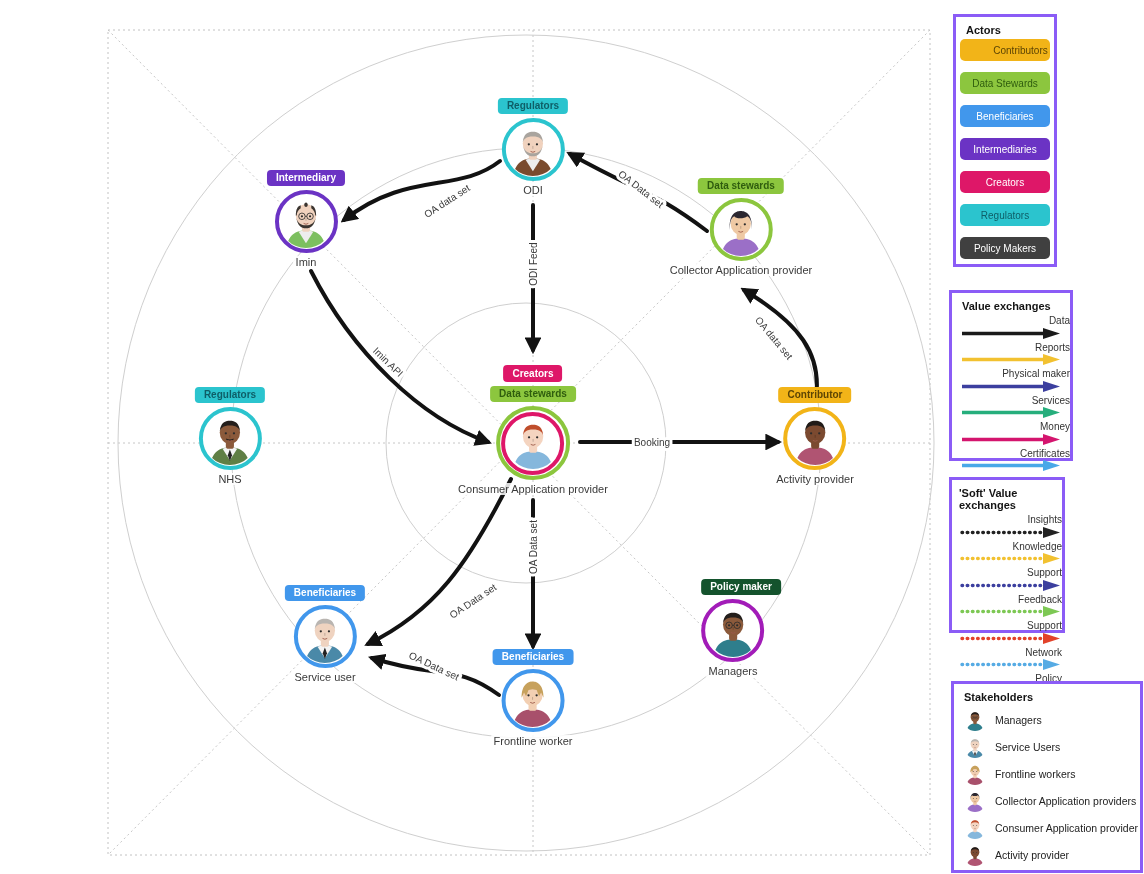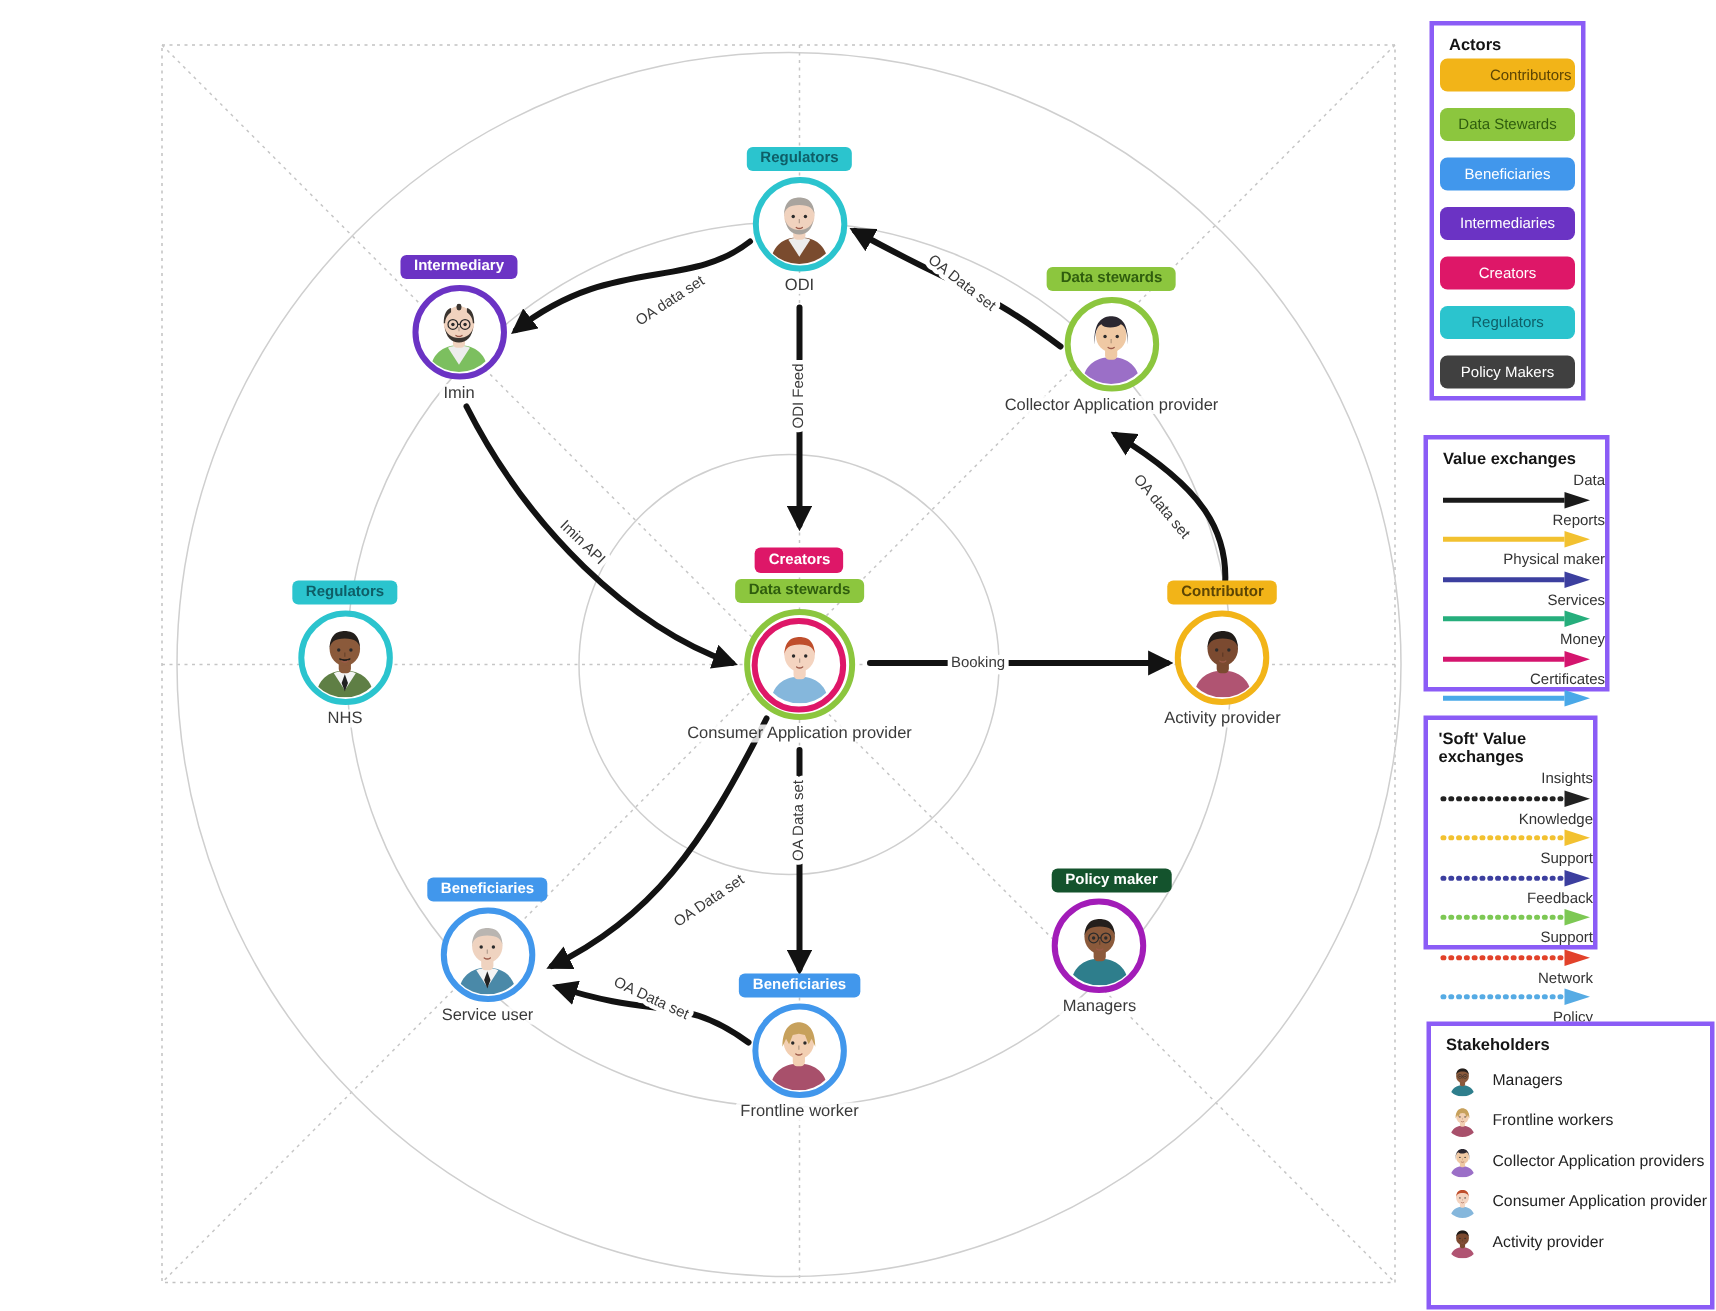--- a/index.html
+++ b/index.html
@@ -430,20 +430,38 @@
               <path d="M32 27 L32 30.5" stroke="rgba(0,0,0,0.25)" stroke-width="1" fill="none"></path>
               <path d="M29.5 34 Q32 35.8 34.5 34" stroke="#9c5a49" stroke-width="1.1" fill="none" stroke-linecap="round"></path>
             </svg>
           </span>
           <span class="st-label">Managers</span>
         </div>
         <div class="st-row">
           <span class="st-avatar">
             <svg viewBox="0 0 64 64" xmlns="http://www.w3.org/2000/svg">
               <circle cx="32" cy="32" r="32" fill="#ffffff"></circle>
+              <path d="M8 64 C10 46 22 42 32 42 C42 42 54 46 56 64 Z" fill="#4A89A8"></path>
+              <path d="M23 44 L32 58 L41 44 C37 42 27 42 23 44 Z" fill="#F4F4F4"></path>
+              <path d="M32 45 L34.6 52 L32 59 L29.4 52 Z" fill="#222222"></path>
+              <rect x="27" y="33" width="10" height="11" rx="3.5" fill="#EFD3C0"></rect>
+              <ellipse cx="32" cy="24" rx="12.5" ry="14" fill="#EFD3C0"></ellipse>
+              <path d="M19.5 25 C19.5 12 26 9.5 32 9.5 C38 9.5 44.5 12 44.5 25 C44.5 18.5 40 15.5 32 15.5 C24 15.5 19.5 18.5 19.5 25 Z" fill="#B9B5B1"></path>
+              <circle cx="27" cy="25" r="1.4" fill="#2b2b2b"></circle>
+              <circle cx="37" cy="25" r="1.4" fill="#2b2b2b"></circle>
+              <path d="M32 27 L32 30.5" stroke="rgba(0,0,0,0.25)" stroke-width="1" fill="none"></path>
+              <path d="M29.5 34 Q32 35.8 34.5 34" stroke="#9c5a49" stroke-width="1.1" fill="none" stroke-linecap="round"></path>
+            </svg>
+          </span>
+          <span class="st-label">Service Users</span>
+        </div>
+        <div class="st-row">
+          <span class="st-avatar">
+            <svg viewBox="0 0 64 64" xmlns="http://www.w3.org/2000/svg">
+              <circle cx="32" cy="32" r="32" fill="#ffffff"></circle>
               <path d="M8 64 C10 46 22 42 32 42 C42 42 54 46 56 64 Z" fill="#A8506B"></path>
               <rect x="27" y="33" width="10" height="11" rx="3.5" fill="#F2CFB2"></rect>
               <ellipse cx="32" cy="24" rx="12.5" ry="14" fill="#F2CFB2"></ellipse>
               <path d="M18.5 28 C18.5 11 27 8 32 8 C37 8 45.5 11 45.5 28 L42.5 21.5 L40 26 L37 18.5 L32 17.5 L27 18.5 L24 26 L21.5 21.5 Z" fill="#C7A15C"></path>
               <circle cx="27" cy="25" r="1.4" fill="#2b2b2b"></circle>
               <circle cx="37" cy="25" r="1.4" fill="#2b2b2b"></circle>
               <path d="M32 27 L32 30.5" stroke="rgba(0,0,0,0.25)" stroke-width="1" fill="none"></path>
               <path d="M29.5 34 Q32 35.8 34.5 34" stroke="#9c5a49" stroke-width="1.1" fill="none" stroke-linecap="round"></path>
             </svg>
           </span>

